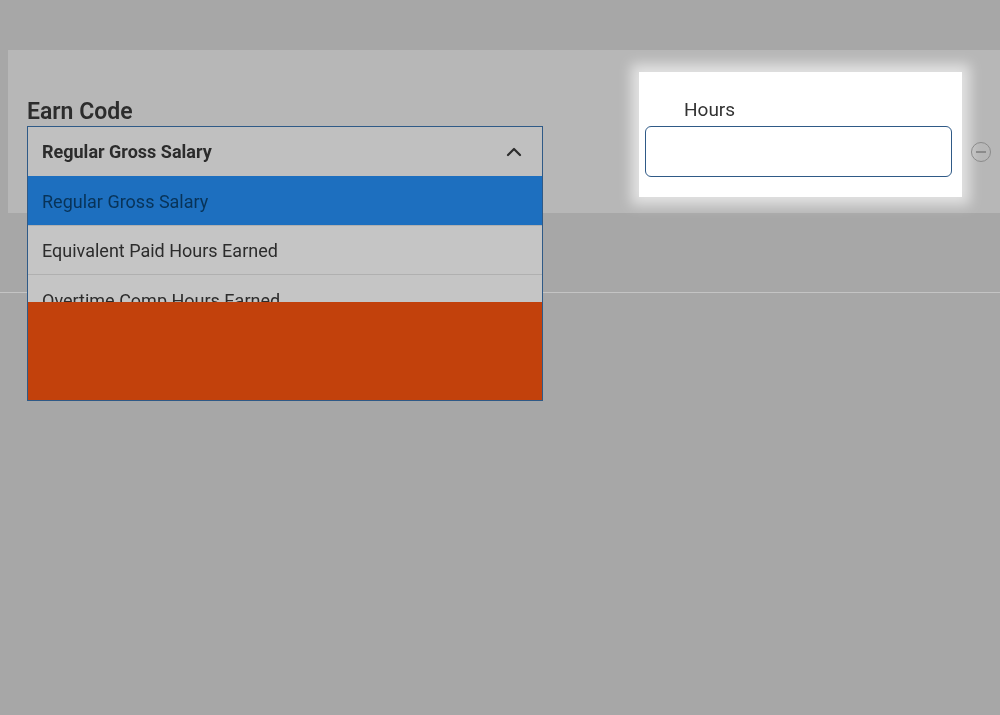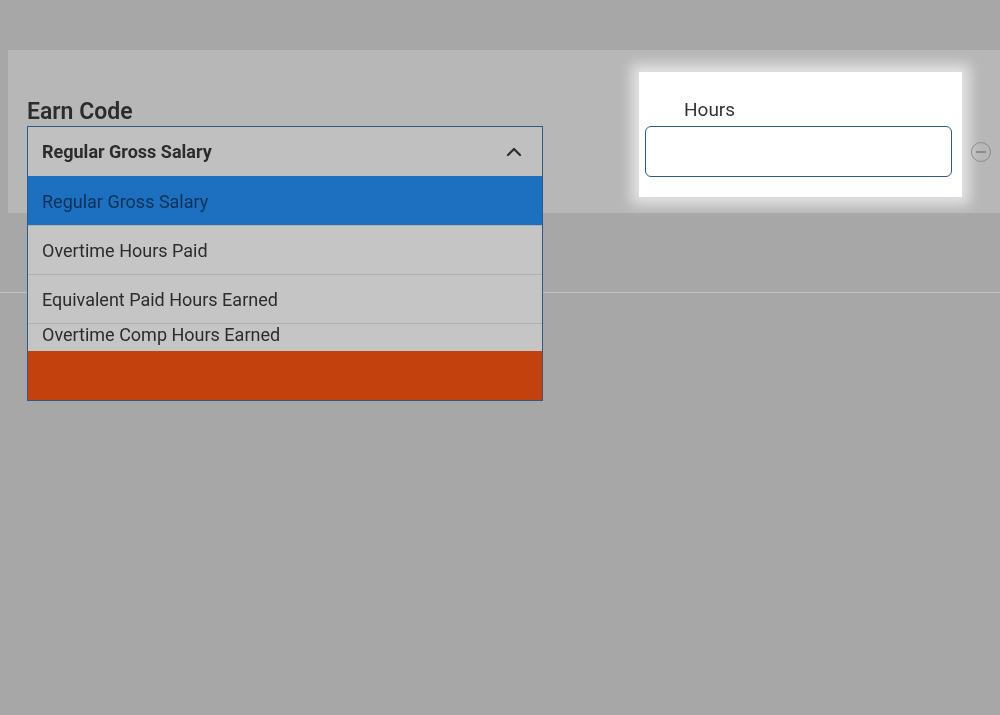--- a/index.html
+++ b/index.html
@@ -137,21 +137,23 @@
     background: #c5c5c5;
   }
   .dropdown-item.selected {
     background: #1d6fbf;
     color: #083358;
     border-top-color: #1d6fbf;
   }
   .dropdown-item.last-partial {
     height: 28px;
     align-items: flex-start;
+    padding-top: 15px;
     overflow: hidden;
+    text-decoration: underline;
   }
 </style>
 </head>
 <body>
 
 <div class="panel-bg"></div>
 <div class="divider"></div>
 
 <div class="highlight"></div>
 
@@ -161,21 +163,20 @@
   <div class="dropdown-selected">
     <span class="sel-text">Regular Gross Salary</span>
     <span class="chevron">
       <svg width="16" height="16" viewBox="0 0 16 16">
           <path d="M2 11 L8 5 L14 11" fill="none" stroke="#2c2c2c" stroke-width="2.2" stroke-linecap="round" stroke-linejoin="round"></path>
         </svg>
     </span>
   </div>
   <div class="dropdown-list">
     <div class="dropdown-item selected">Regular Gross Salary</div>
-    <div class="dropdown-item">Overtime Hours Paid</div>
     <div class="dropdown-item">Equivalent Paid Hours Earned</div>
     <div class="dropdown-item last-partial">Overtime Comp Hours Earned</div>
   </div>
 </div>
 
 <div class="hours-label">Hours</div>
 <input class="hours-input" type="text" value="" style="">
 
 <div class="remove-btn">
   

